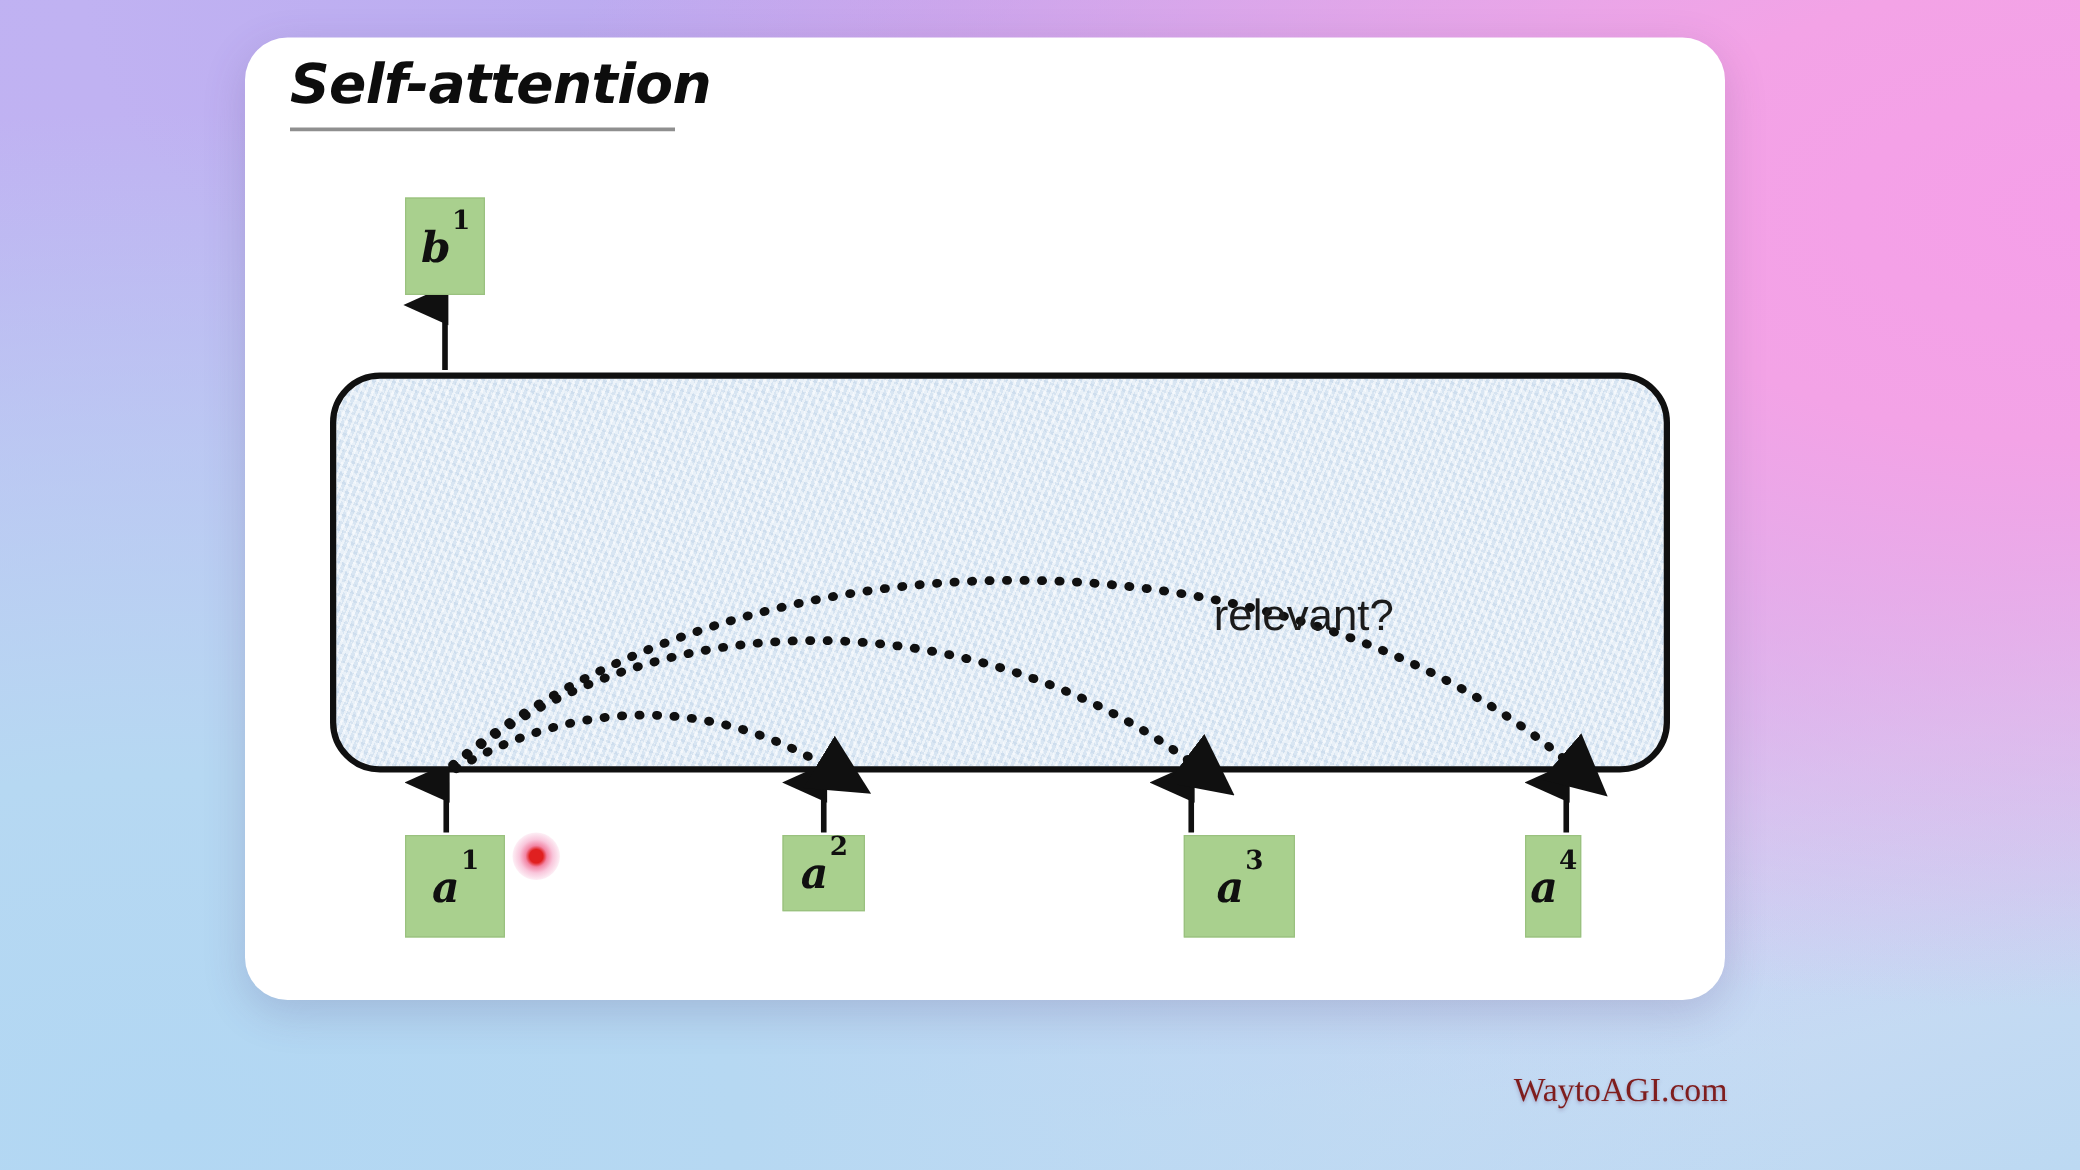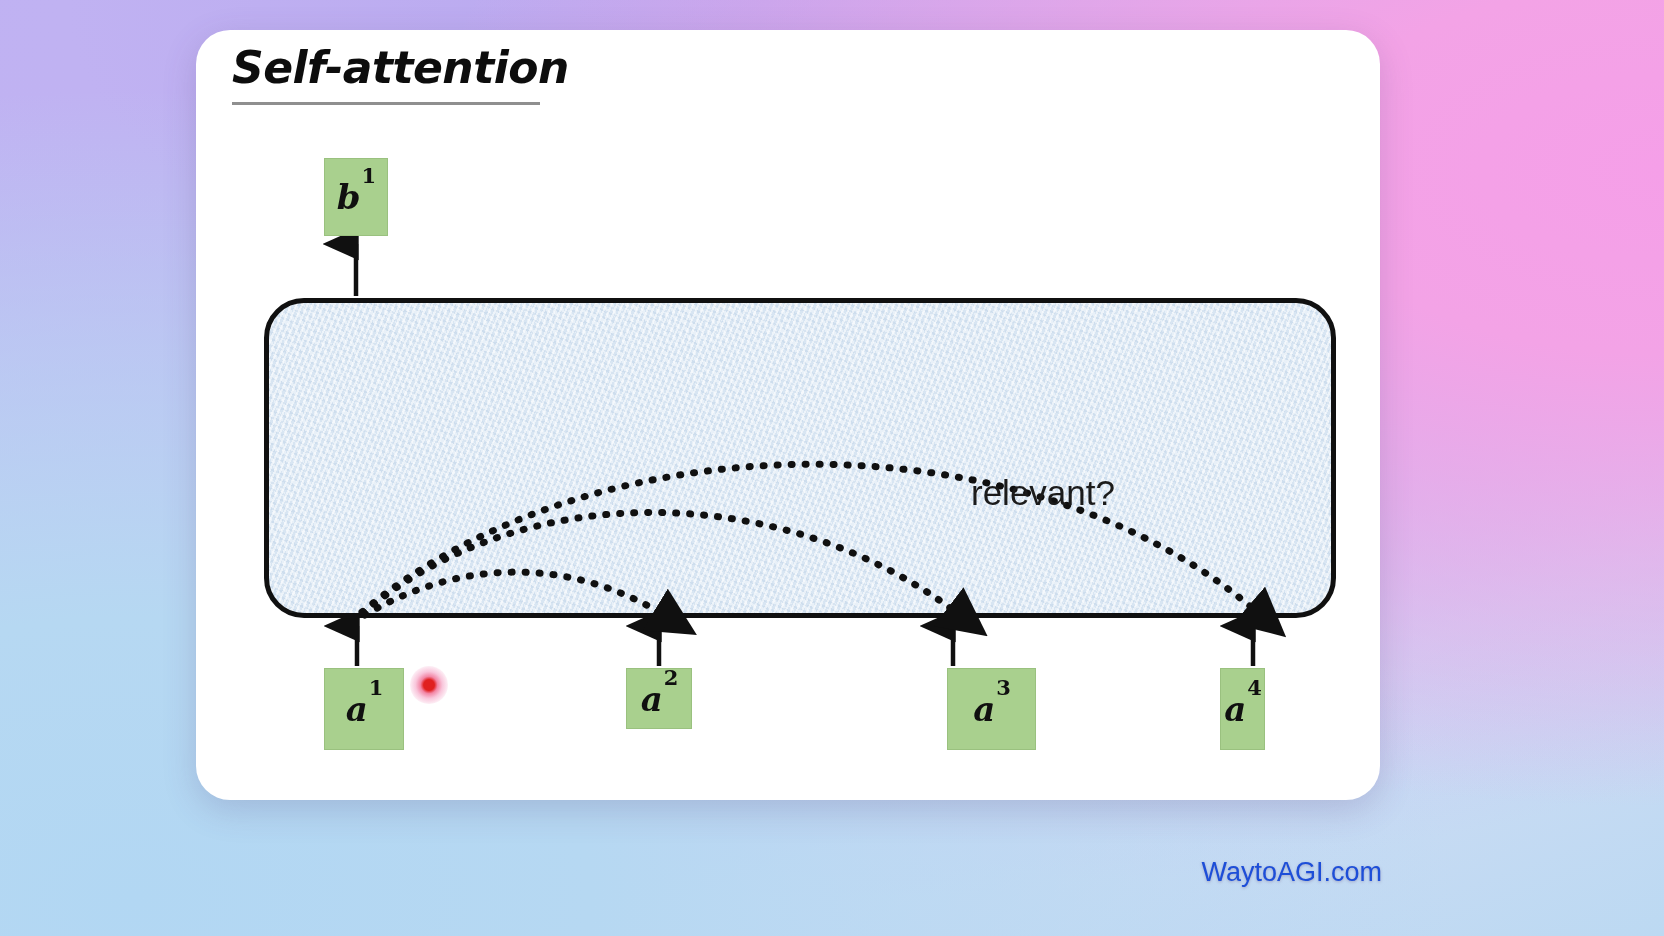--- a/index.html
+++ b/index.html
@@ -143,23 +143,23 @@
       rgba(240,120,170,0.42) 50%,
       rgba(245,170,205,0.20) 70%,
       rgba(250,215,230,0) 100%);
   }
 
   
   .watermark {
     position: absolute;
     right: 282px;
     bottom: 48px;
-    font-family: Liberation Sans, sans-serif;
+    font-family: Liberation Serif, serif;
     font-size: 27px;
-    color: #1d4ed8;
+    color: #7f1d1d;
     text-shadow: 0 1px 3px rgba(120,100,140,0.45);
     white-space: nowrap;
     margin-left: 16px;
   }
 </style>
 </head>
 <body>
 
 <div class="slide-card">
 

